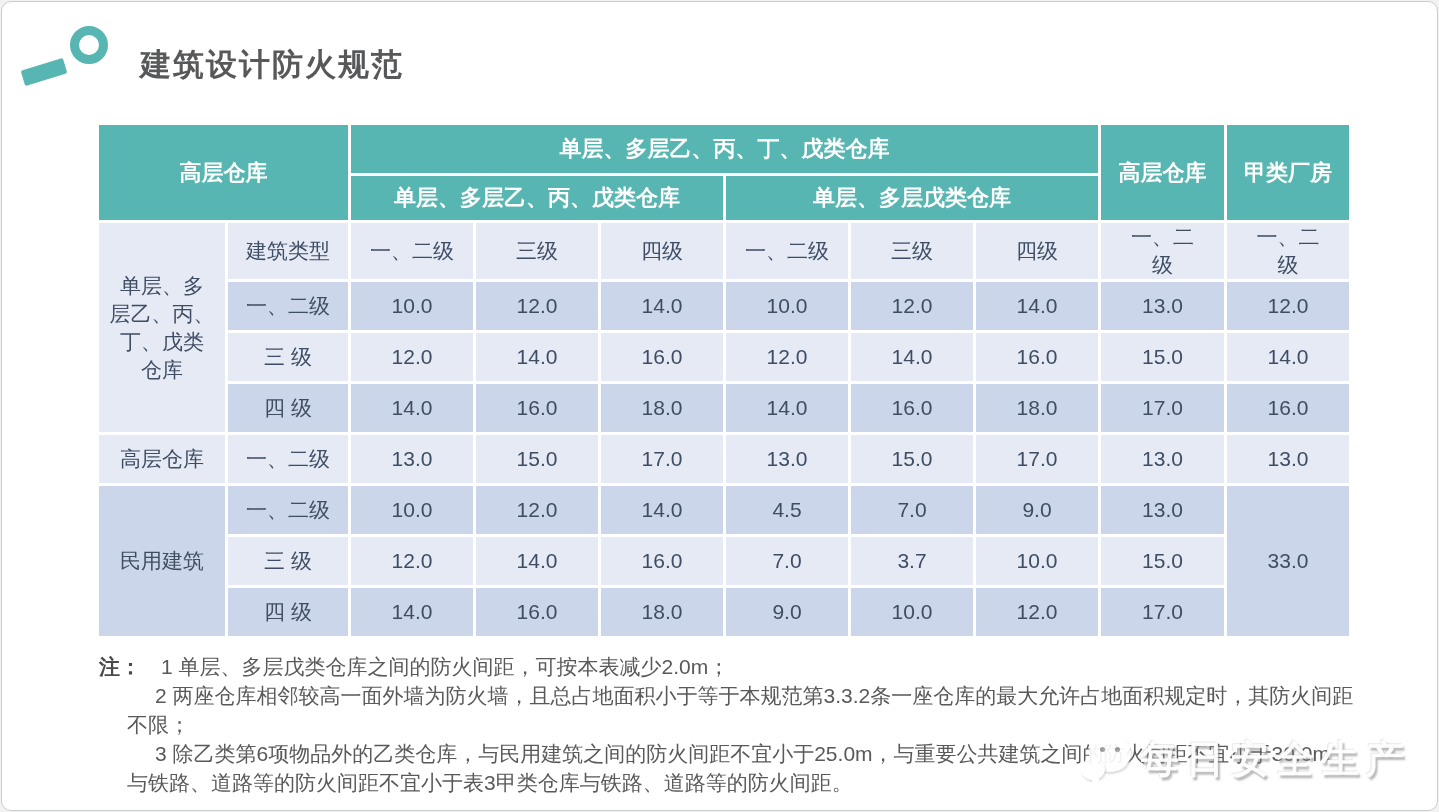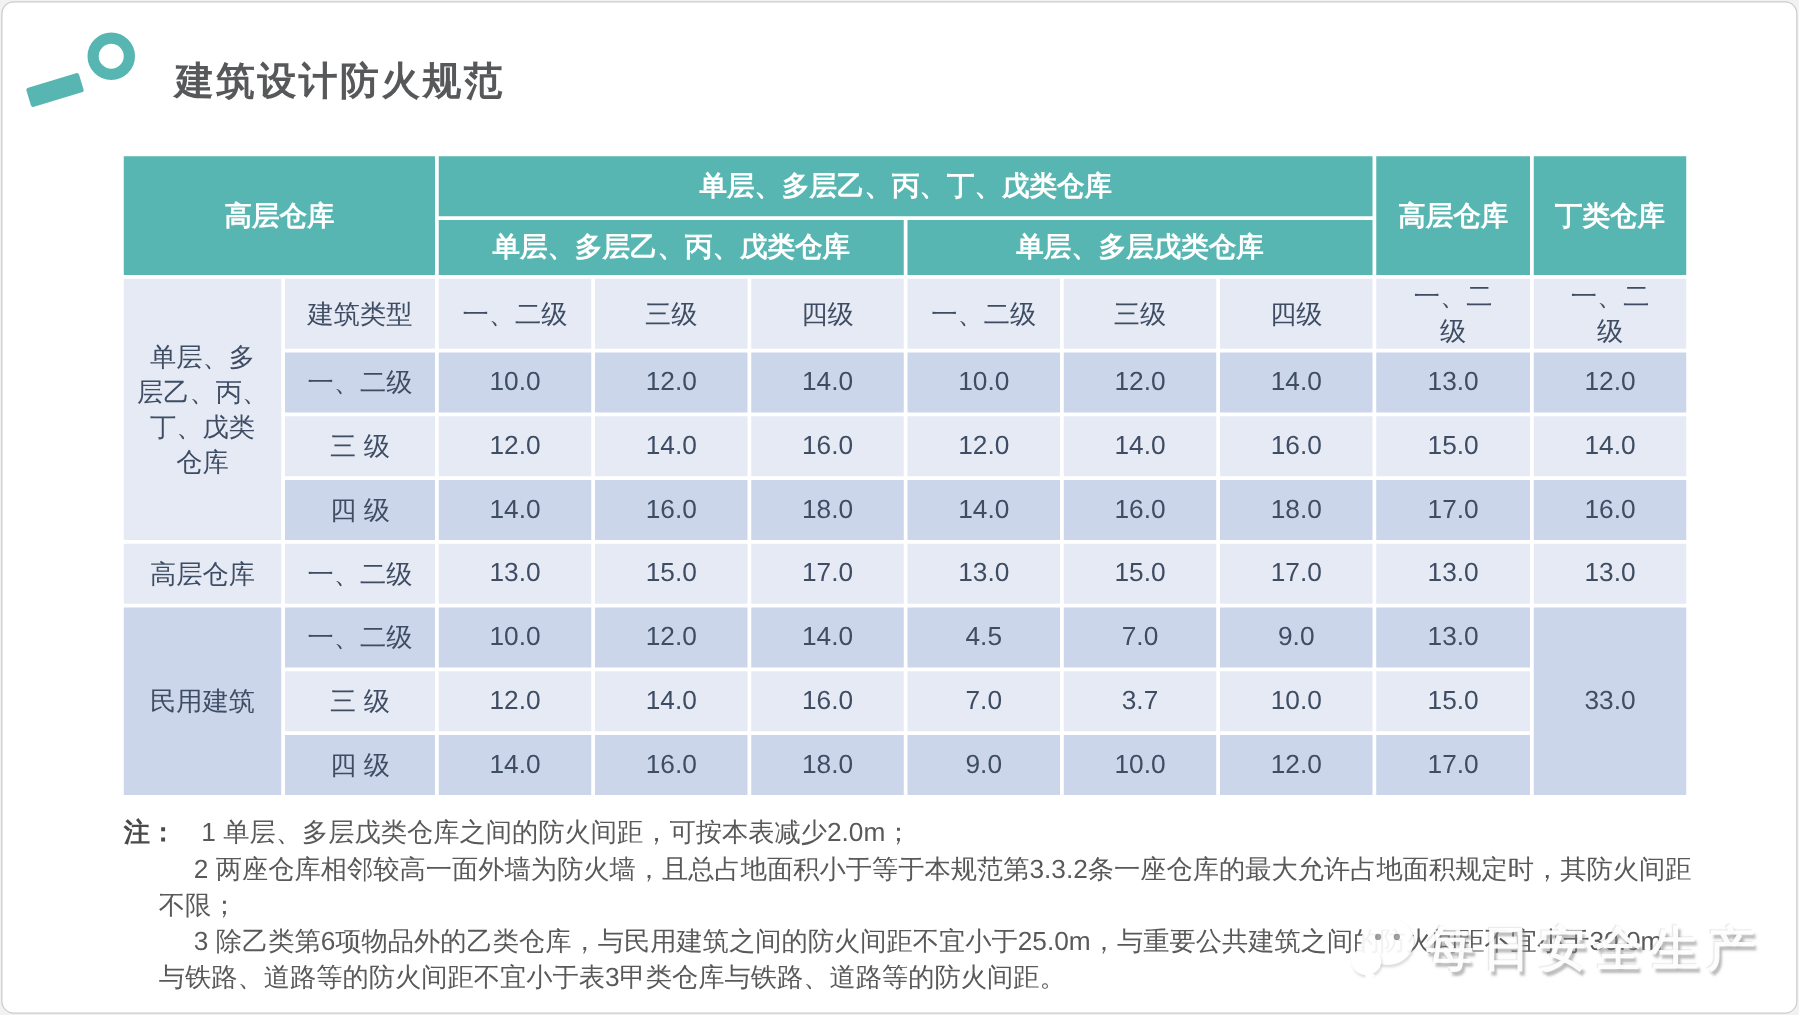--- a/index.html
+++ b/index.html
@@ -157,21 +157,21 @@
         <col style="width:122px">
         <col style="width:122px">
       <col style="width:123px">
         <col style="width:122px">
     </colgroup>
     <thead>
       <tr class="h1">
         <th colspan="2" rowspan="2">高层仓库</th>
         <th colspan="6">单层、多层乙、丙、丁、戊类仓库</th>
         <th rowspan="2">高层仓库</th>
-        <th rowspan="2">丁类仓库</th>
+        <th rowspan="2">甲类厂房</th>
       </tr>
       <tr class="h2">
         <th colspan="3">单层、多层乙、丙、戊类仓库</th>
         <th colspan="3">单层、多层戊类仓库</th>
       </tr>
     </thead>
     <tbody>
       <tr>
         <td rowspan="4" class="c-light">单层、多
 层乙、丙、

